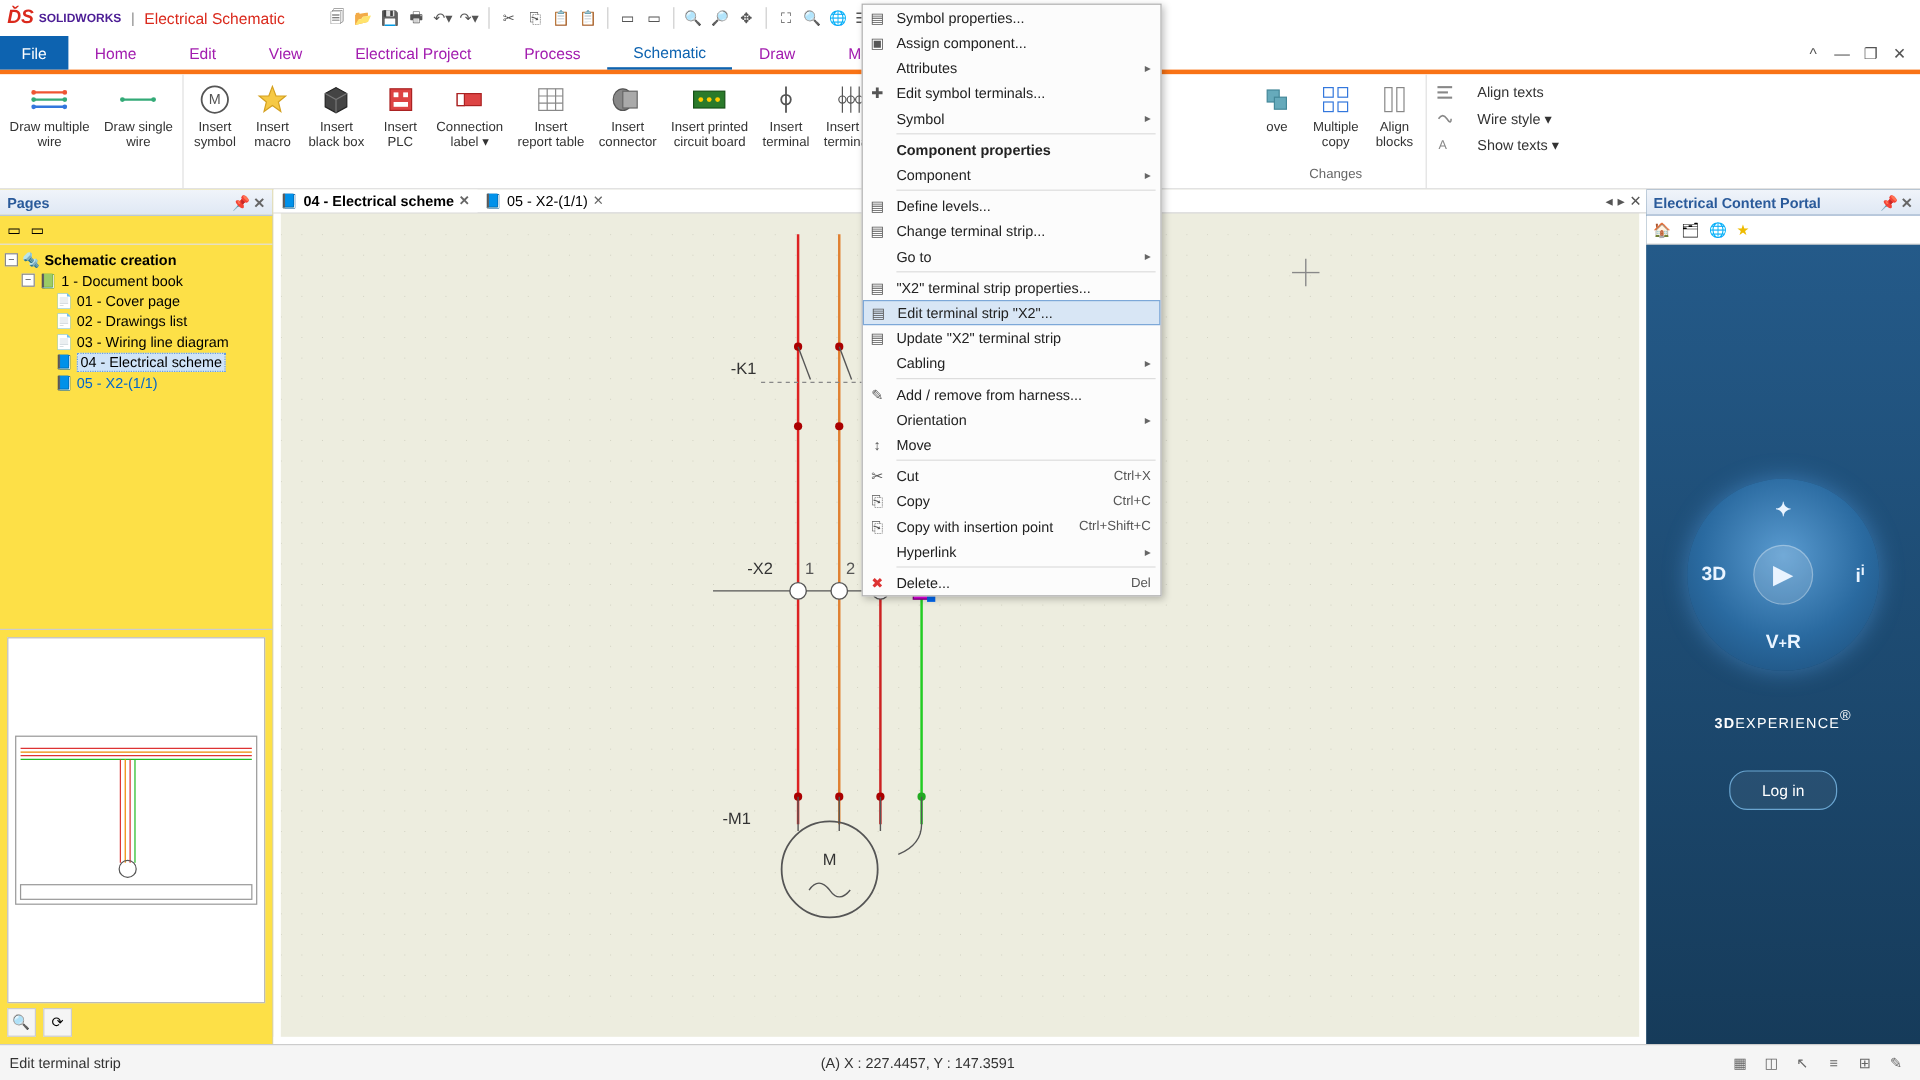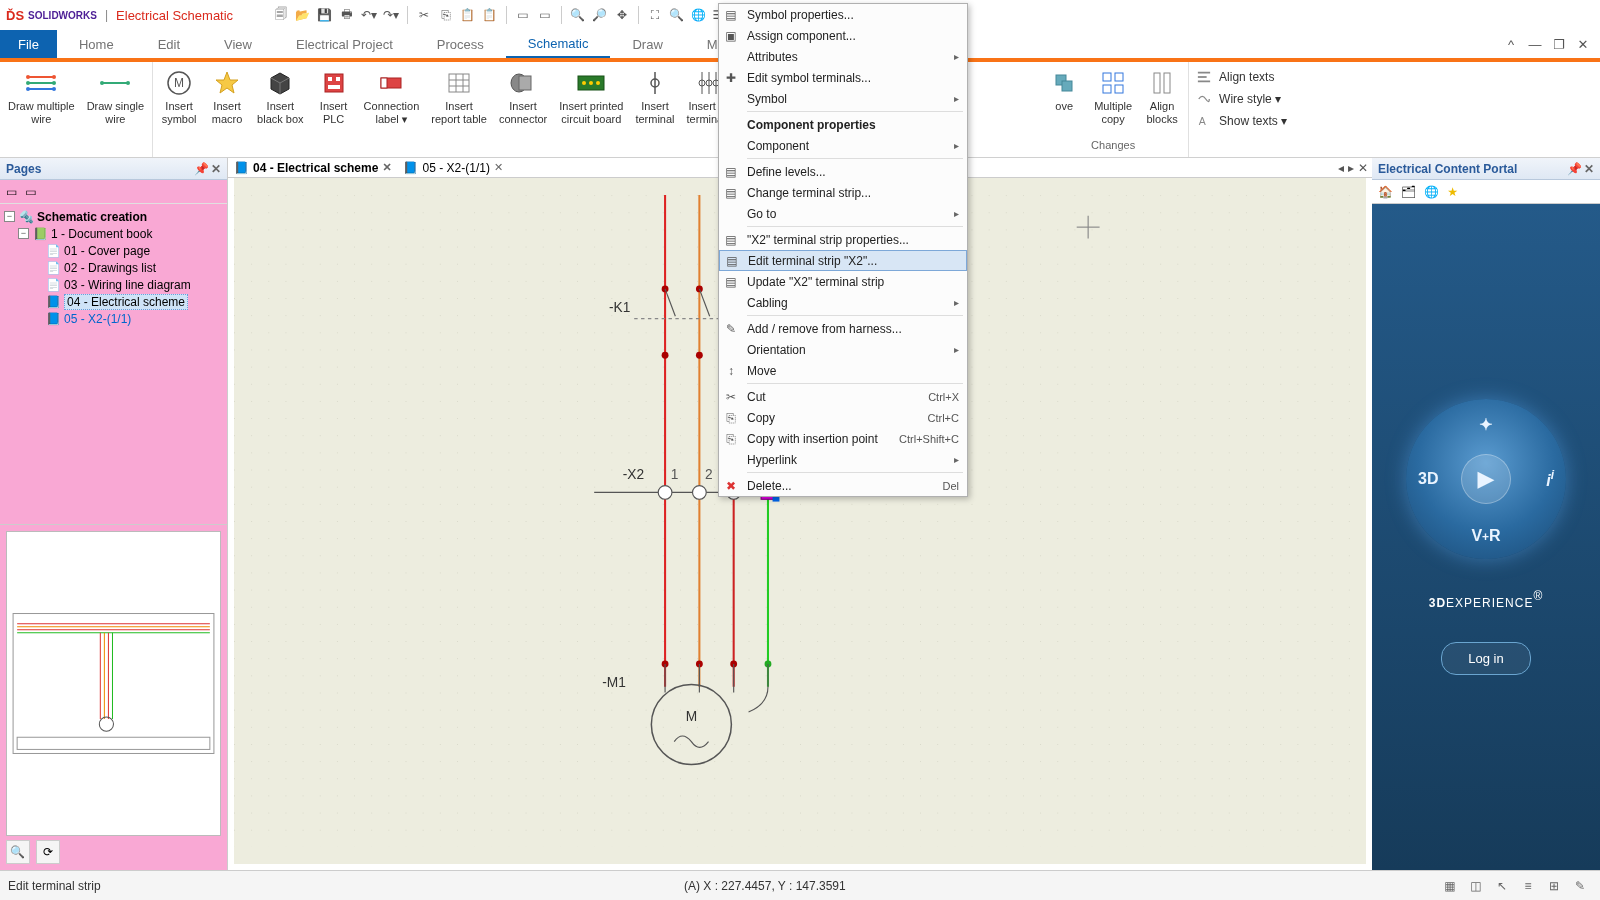--- a/index.html
+++ b/index.html
@@ -1,43 +1,43 @@
 <!DOCTYPE html>
 <html><head>
 <meta charset="utf-8">
 <style>
 *{box-sizing:border-box;margin:0;padding:0;font-family:"Segoe UI",Arial,sans-serif;font-size:12px;user-select:none}
 body{background:#fff;overflow:hidden;width:1600px;height:900px;position:relative}
 .titlebar{height:30px;display:flex;align-items:center;padding:0 6px;background:#fff}
 .logo{display:flex;align-items:center;gap:4px;width:255px}
-.logo-ds{color:#da291c;font-weight:bold;font-size:13px}
+.logo-ds{color:#da291c;font-weight:bold;font-style:italic;font-size:16px}
 .logo-sw{color:#4c1d95;font-weight:bold;font-size:10px}
 .logo-sep{color:#888;margin:0 4px}
 .logo-es{color:#da291c;font-size:13px}
 .qat{display:flex;align-items:center;gap:2px;margin-left:10px}
 .qat-btn{width:20px;height:20px;display:flex;align-items:center;justify-content:center;color:#555;cursor:pointer}
 .qat-sep{width:1px;height:18px;background:#ccc;margin:0 4px}
 .ttl{flex:1;text-align:center;color:#444;font-size:12px}
 .winbtns{display:flex;gap:14px;align-items:center;margin-right:8px}
 .winbtn{width:14px;height:14px;color:#555;cursor:pointer;font-size:13px;display:flex;align-items:center;justify-content:center}
 .menubar{height:32px;display:flex;align-items:stretch;border-bottom:4px solid #f97316;background:#fff}
 .file-tab{background:#0d63b0;color:#fff;padding:0 18px;display:flex;align-items:center;font-size:13px;cursor:pointer}
-.mtab{padding:0 22px;display:flex;align-items:center;color:#737373;cursor:pointer;font-size:13px}
+.mtab{padding:0 22px;display:flex;align-items:center;color:#a21caf;cursor:pointer;font-size:13px}
 .mtab.active{color:#0d63b0;border-bottom:2px solid #0d63b0}
 .mdi-ctrl{margin-left:auto;display:flex;align-items:center;gap:10px;padding-right:10px;color:#777}
 .ribbon{height:96px;display:flex;align-items:stretch;background:#fff;border-bottom:1px solid #d0d0d0}
 .rgroup{display:flex;flex-direction:column;border-right:1px solid #e0e0e0;padding:2px 4px}
 .rgroup-body{display:flex;flex:1;align-items:flex-start;gap:4px;padding-top:2px}
 .rgroup-label{text-align:center;font-size:11px;color:#666;height:16px}
 .rbtn{display:flex;flex-direction:column;align-items:center;justify-content:flex-start;padding:2px 4px;cursor:pointer;text-align:center;line-height:1.15;min-width:44px}
 .rbtn .ricon{width:30px;height:30px;margin-bottom:2px;display:flex;align-items:center;justify-content:center}
 .rbtn .rlbl{font-size:11px;color:#333;max-width:70px;white-space:pre-line}
-.rsmall{display:flex;align-items:center;gap:8px;height:22px;padding:0 4px;cursor:pointer;font-size:11px;color:#333}
+.rsmall{display:flex;align-items:center;gap:20px;height:22px;padding:0 4px;cursor:pointer;font-size:11px;color:#333}
 .rsmall svg{width:14px;height:14px}
-.sidepane{position:absolute;top:158px;left:0;bottom:30px;width:228px;background:#f9a8d4;display:flex;flex-direction:column;border-right:1px solid #ccc}
+.sidepane{position:absolute;top:158px;left:0;bottom:30px;width:228px;background:#fde047;display:flex;flex-direction:column;border-right:1px solid #ccc}
 .pane-head{height:22px;background:linear-gradient(#f0f4fa,#dfe8f4);border-bottom:1px solid #b8c8dc;display:flex;align-items:center;padding:0 6px;color:#2a5a9a;font-weight:600}
 .pane-head .pinclose{margin-left:auto;display:flex;gap:2px;color:#666;font-size:10px}
 .pane-tools{height:24px;display:flex;align-items:center;gap:8px;padding:0 6px;border-bottom:1px solid #e0e0e0}
 .tree{padding:4px 4px;flex:0 0 auto;height:320px;overflow:auto}
 .tnode{display:flex;align-items:center;height:17px;gap:4px;cursor:pointer;white-space:nowrap}
 .tnode .exp{width:11px;height:11px;border:1px solid #888;font-size:9px;line-height:9px;text-align:center;color:#555;background:#fff}
 .tnode .ticon{width:14px;height:14px;display:inline-block}
 .tnode.sel span.lbl{background:#cfe3f7;border:1px dotted #6a9edb;padding:0 2px}
 .preview{border-top:1px solid #ccc;flex:1;padding:6px;display:flex;flex-direction:column;gap:4px}
 .preview-draw{flex:1;border:1px solid #bbb;background:#fff;position:relative}
@@ -624,21 +624,21 @@
     <span style="color:#2a6">🏠</span>
     <span>🗂</span>
     <span>🌐</span>
     <span style="color:#eb0">★</span>
   </div>
   <div class="rp-body">
     <div class="compass">
       <div class="play">▶</div>
       <div class="lbl" style="top:16px;left:50%;transform:translateX(-50%)">✦</div>
       <div class="lbl" style="left:12px;top:50%;transform:translateY(-50%)">3D</div>
-      <div class="lbl" style="right:12px;top:50%;transform:translateY(-50%);font-style:italic">i<sup>i</sup></div>
+      <div class="lbl" style="right:12px;top:50%;transform:translateY(-50%);">i<sup>i</sup></div>
       <div class="lbl" style="bottom:14px;left:50%;transform:translateX(-50%)">V<small>+</small>R</div>
     </div>
     <div class="exp-logo"><b>3D</b><span>EXPERIENCE</span><sup>®</sup></div>
     <div class="login-btn">Log in</div>
   </div>
 </div>
 
 <div class="statusbar">
   <span>Edit terminal strip</span>
   <span class="coords">(A) X : 227.4457, Y : 147.3591</span>

